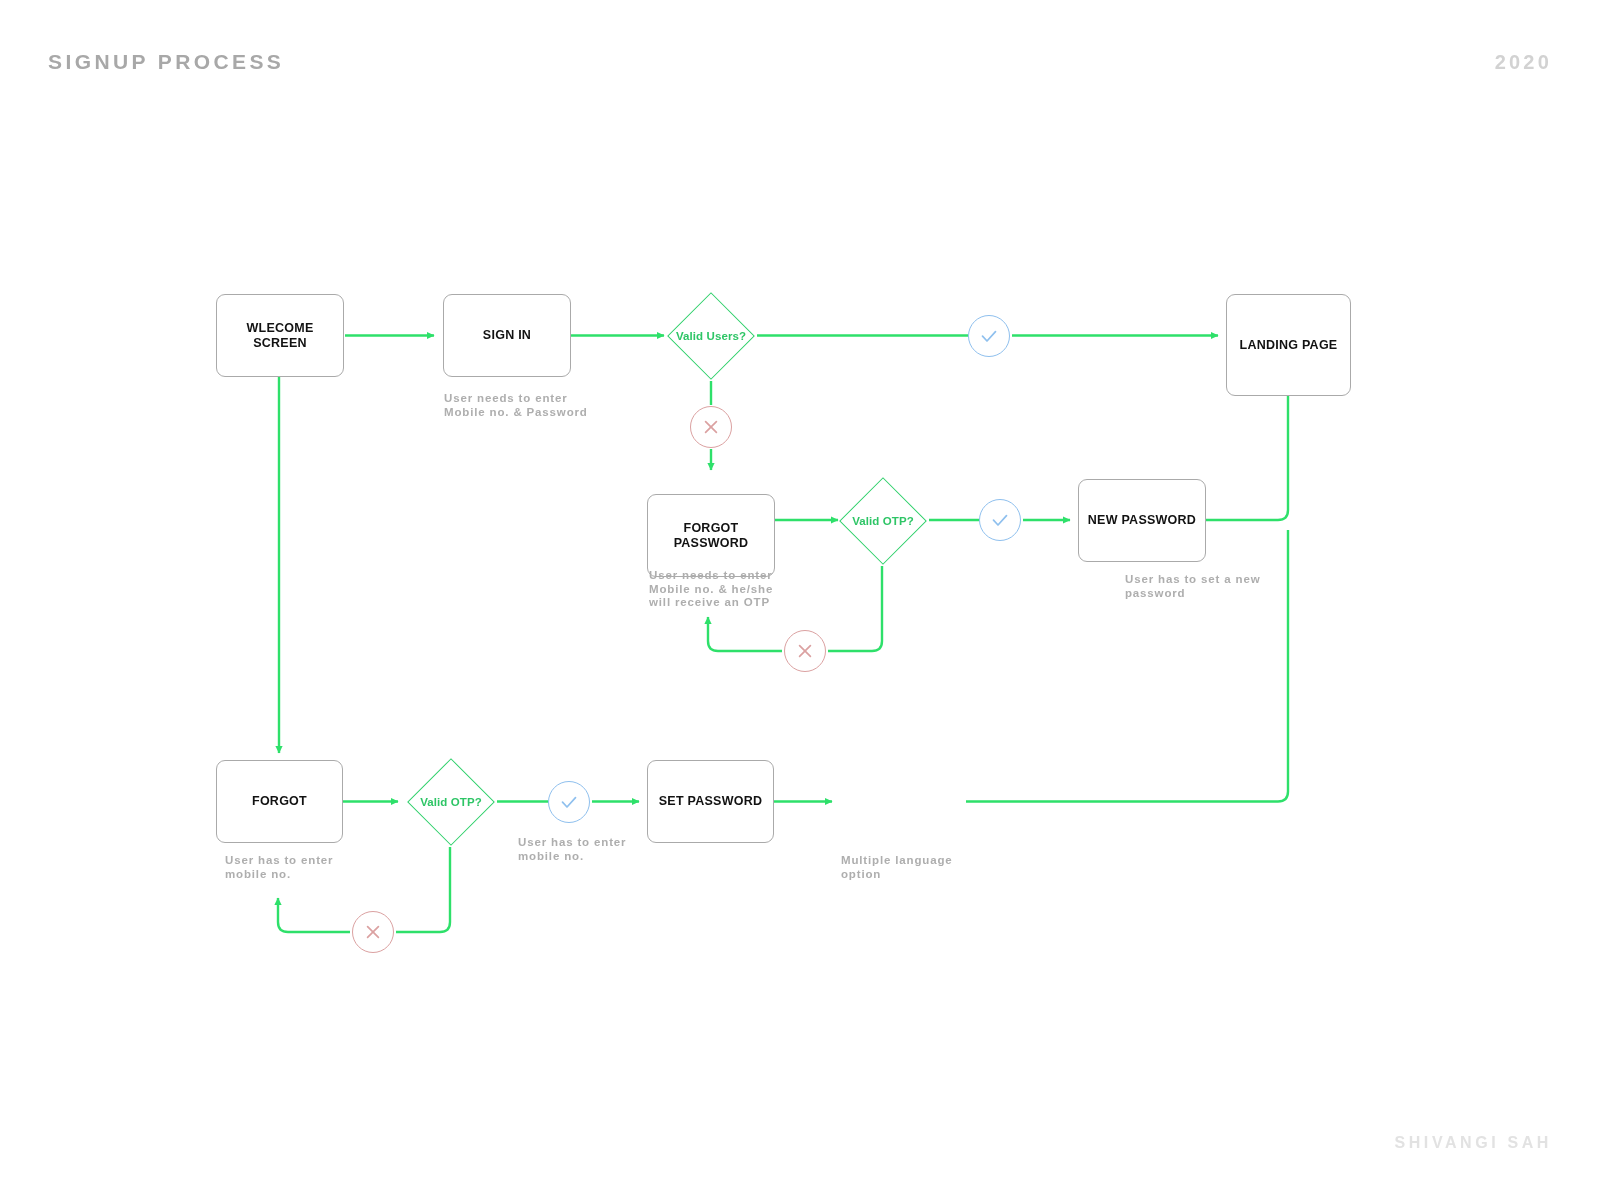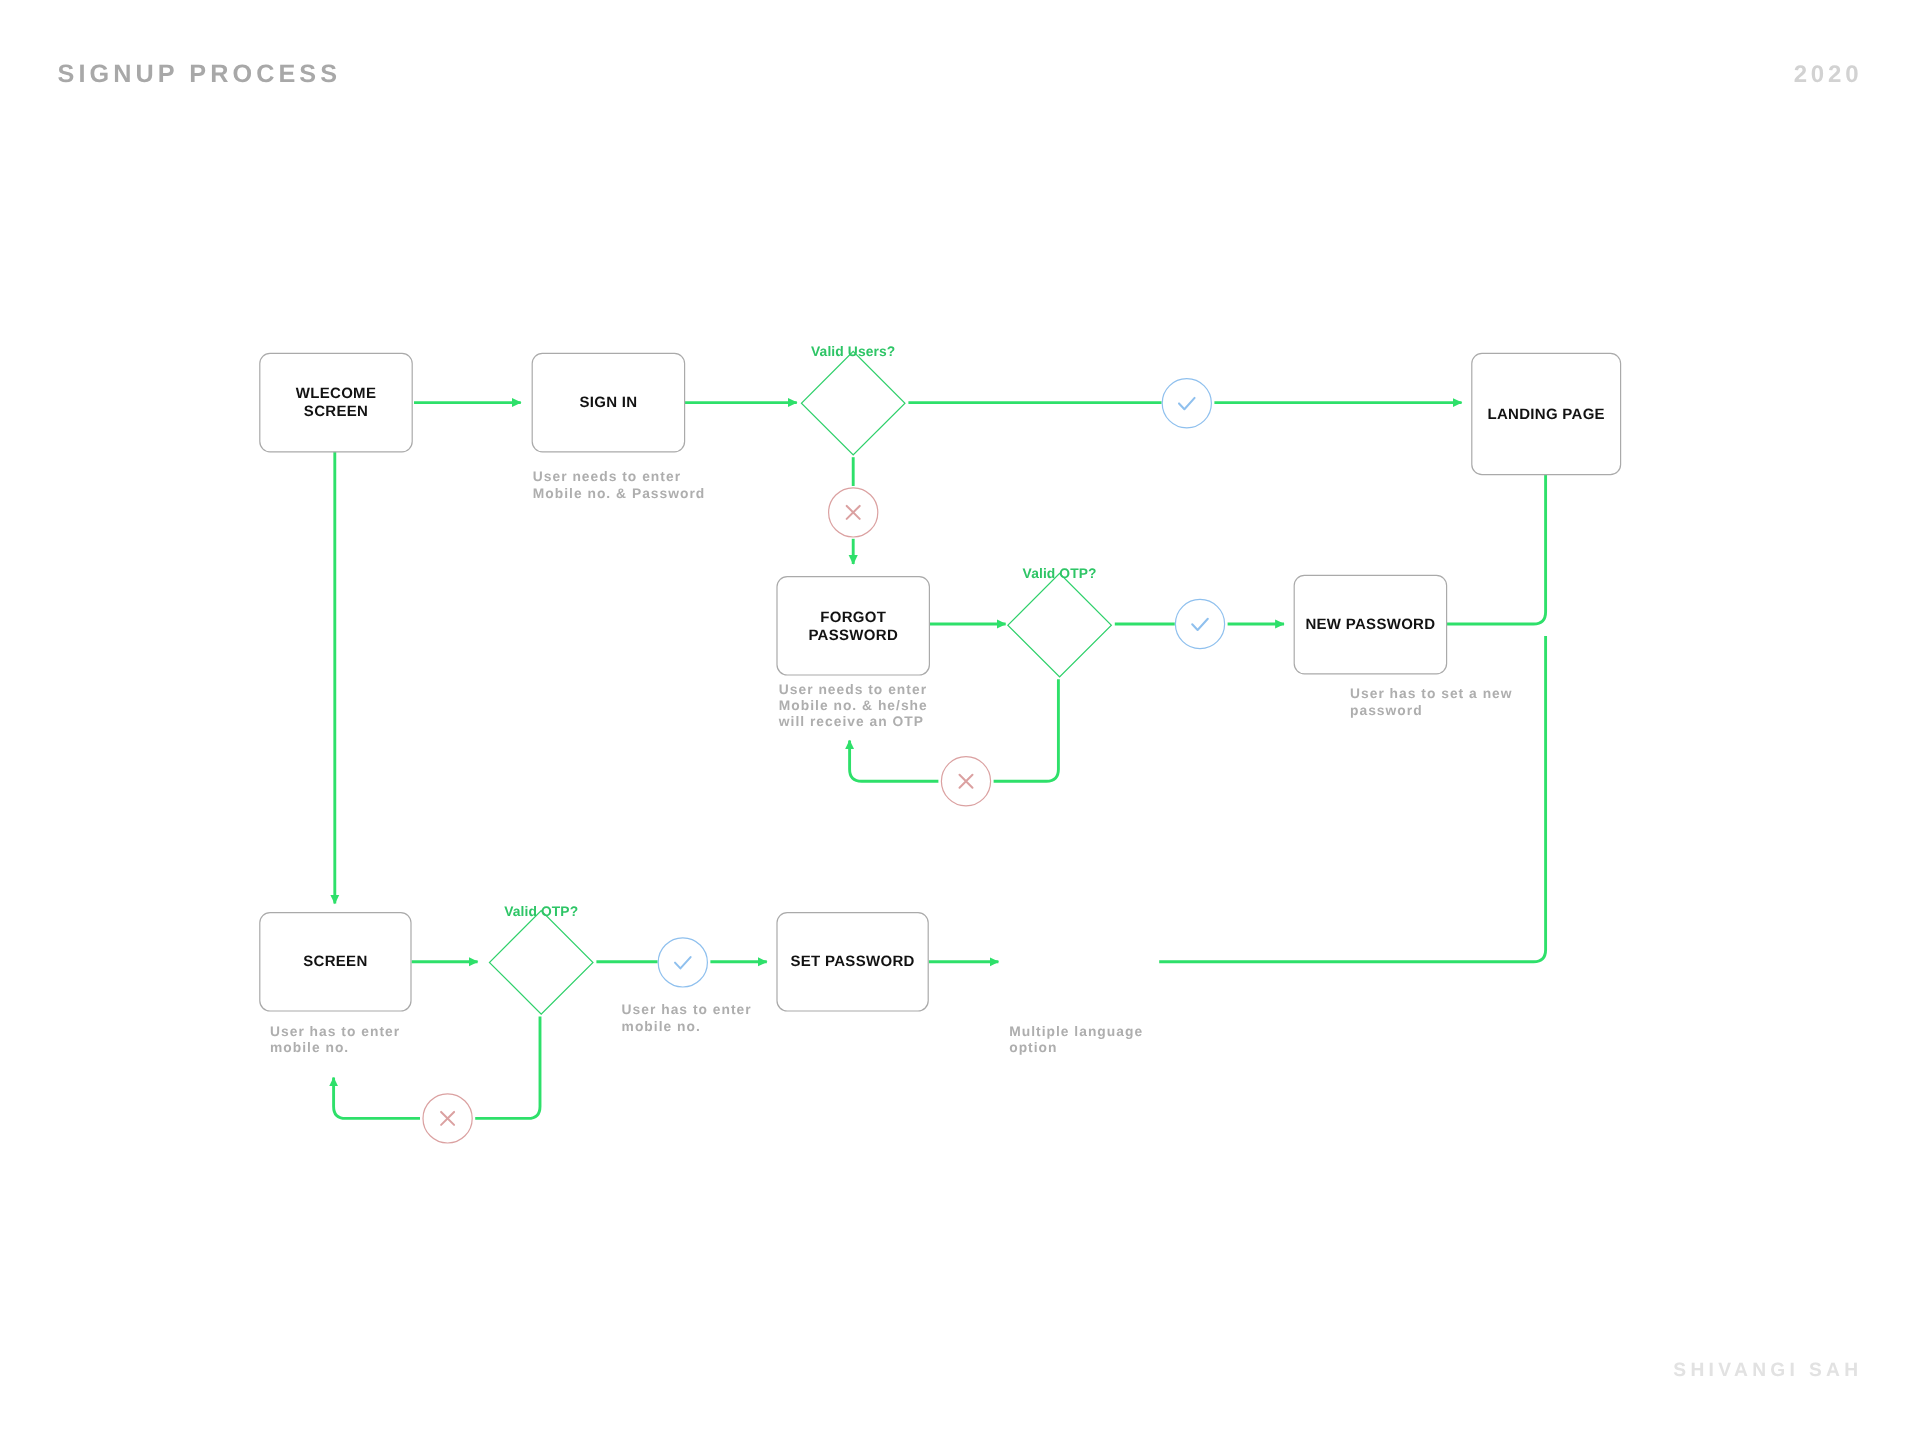--- a/index.html
+++ b/index.html
@@ -88,21 +88,21 @@
     letter-spacing: 0.25px;
     color: #121212;
     line-height: 1.2;
     padding: 0 6px;
   }
 
   
   .node-diamond {
     position: absolute;
     display: flex;
-    align-items: flex-start;
+    align-items: center;
     justify-content: center;
   }
   .node-diamond .diamond-shape {
     position: absolute;
     left: 50%;
     top: 50%;
     width: 62px;
     height: 62px;
     margin-left: -31px;
     margin-top: -31px;
@@ -224,21 +224,21 @@
     <div class="marker no" style="left:690px; top:405.5px;">
       <svg width="20" height="20" viewBox="0 0 20 20">
         <path d="M4.6,4.6 L15.4,15.4 M15.4,4.6 L4.6,15.4" fill="none" stroke="#dba1a1" stroke-width="1.7" stroke-linecap="round"></path>
       </svg>
     </div>
 
     <div class="node-box" style="left:1226px; top:294px; width:125px; height:102px;">
       <span class="node-label">LANDING PAGE</span>
     </div>
 
-    <div class="node-box" style="left:647px; top:480px; width:128px; height:83px;">
+    <div class="node-box" style="left:647px; top:494px; width:128px; height:83px;">
       <span class="node-label">FORGOT PASSWORD</span>
     </div>
     <div class="caption" style="left:649px; top:569px; width:210px;">User needs to enter
 Mobile no. &amp; he/she
 will receive an OTP</div>
 
     <div class="node-diamond" style="left:836px; top:473px; width:94px; height:95px;">
       <span class="diamond-shape"></span>
       <span class="diamond-label">Valid OTP?</span>
     </div>
@@ -255,21 +255,21 @@
       </svg>
     </div>
 
     <div class="node-box" style="left:1078px; top:479px; width:128px; height:83px;">
       <span class="node-label">NEW PASSWORD</span>
     </div>
     <div class="caption" style="left:1077px; top:573px; width:210px;margin-left:48px;">User has to set a new
 password</div>
 
     <div class="node-box" style="left:216px; top:760px; width:127px; height:83px;">
-      <span class="node-label">SCREEN</span>
+      <span class="node-label">FORGOT</span>
     </div>
     <div class="caption" style="left:225px; top:854px; width:210px;">User has to enter
 mobile no.</div>
 
     <div class="node-diamond" style="left:404px; top:754px; width:94px; height:95px;">
       <span class="diamond-shape"></span>
       <span class="diamond-label">Valid OTP?</span>
     </div>
 
     <div class="marker yes" style="left:548px; top:780.5px;">

